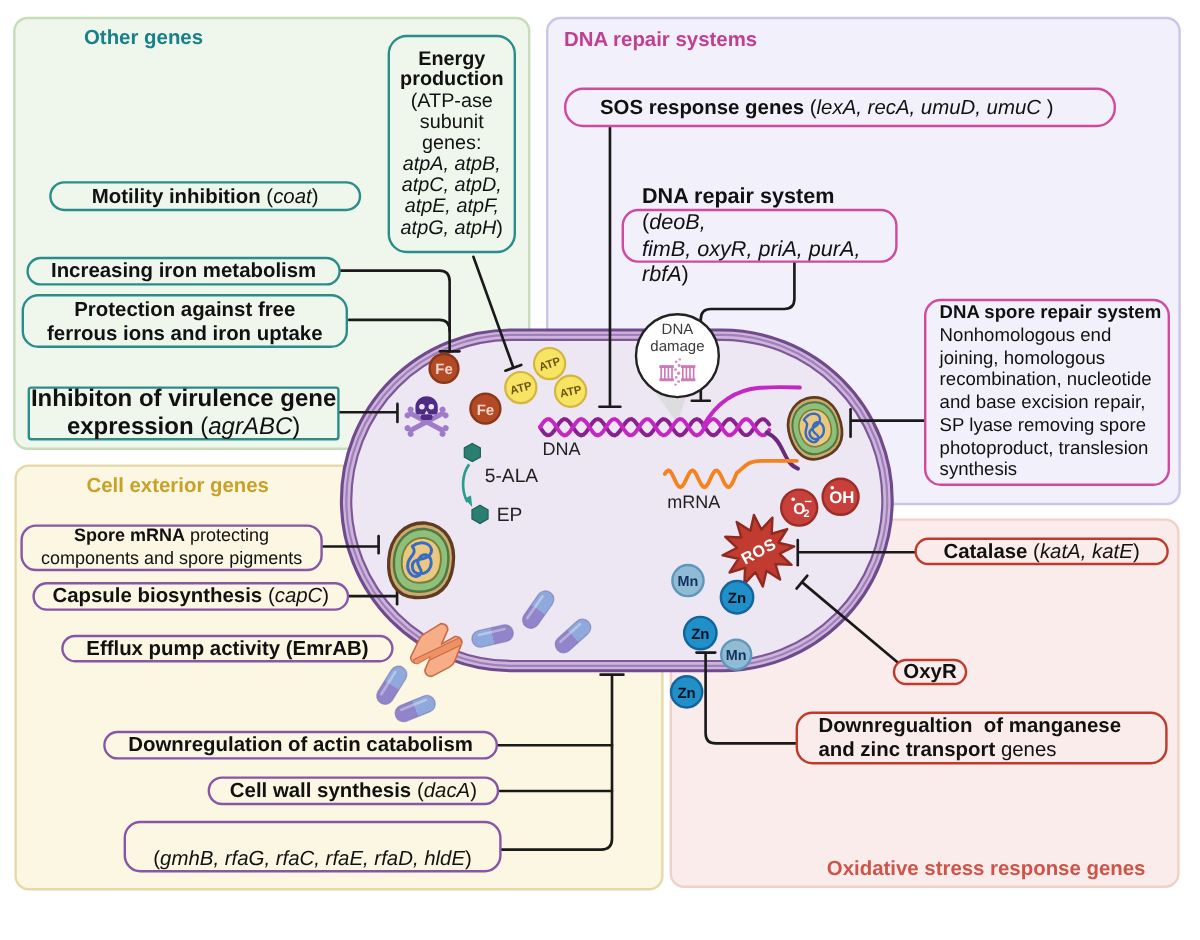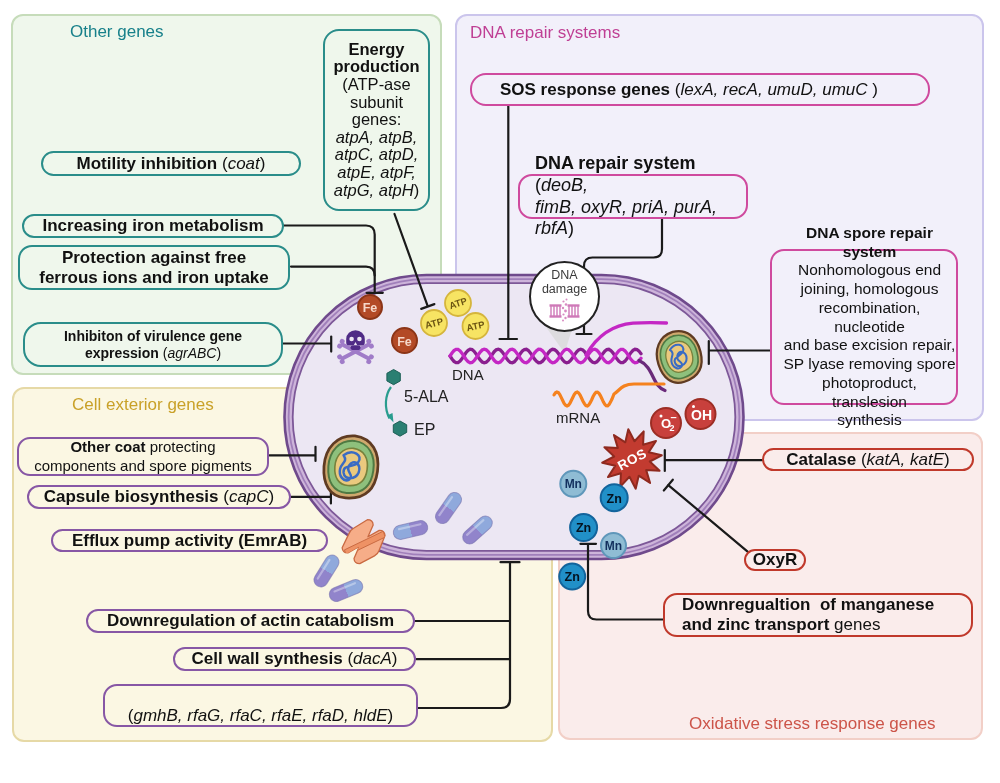--- a/index.html
+++ b/index.html
@@ -1,18 +1,18 @@
 <!DOCTYPE html>
 <html><head><meta charset="utf-8">
 <style>
 *{margin:0;padding:0;box-sizing:border-box}
 body{width:1000px;height:783px;position:relative;background:#fff;font-family:"Liberation Sans",sans-serif;overflow:hidden}
 .panel{position:absolute;border-radius:12px}
 .bx{position:absolute;display:flex;align-items:center;justify-content:center;text-align:center;color:#111;line-height:1.16}
-.t{position:absolute;font-weight:normal;font-size:17px;white-space:nowrap}
+.t{position:absolute;font-weight:bold;font-size:17px;white-space:nowrap}
 i{}
 </style></head><body>
 <div class="panel" style="left:11px;top:14px;width:431px;height:361px;background:#eff7ec;border:2px solid #c6dcba"></div>
 <div class="panel" style="left:455px;top:14px;width:529px;height:407px;background:#f2f0fa;border:2px solid #cbc5ec"></div>
 <div class="panel" style="left:12px;top:387px;width:541px;height:355px;background:#fbf7e3;border:2px solid #e6d9a6"></div>
 <div class="panel" style="left:558px;top:432px;width:425px;height:308px;background:#faeceb;border:2px solid #f2cfc7"></div>
 <svg width="1000" height="783" viewBox="0 0 1000 783" style="position:absolute;left:0;top:0">
 <defs>
 <linearGradient id="rodBP" x1="0" y1="0" x2="1" y2="0">
  <stop offset="0" stop-color="#8fa9dc"></stop>
@@ -212,37 +212,37 @@
 
 <div class="bx" style="left:41px;top:151px;width:260px;height:25px;border:2.2px solid #2a8d8a;border-radius:13px;font-size:17px">
     <span><b>Motility inhibition</b> (<i>coat</i>)</span>
   </div>
 <div class="bx" style="left:22px;top:214px;width:262px;height:24px;border:2.2px solid #2a8d8a;border-radius:12px;font-size:17px">
     <b>Increasing iron metabolism</b>
   </div>
 <div class="bx" style="left:18px;top:245px;width:272px;height:45px;border:2.2px solid #2a8d8a;border-radius:14px;font-size:17px">
     <b>Protection against free<br>ferrous ions and iron uptake</b>
   </div>
-<div class="bx" style="left:23px;top:322px;width:260px;height:45px;border:2.2px solid #2a8d8a;border-radius:18px;font-size:14px">
+<div class="bx" style="left:23px;top:322px;width:260px;height:45px;border:2.2px solid #2a8d8a;border-radius:3px;font-size:20px">
     <span><b>Inhibiton of virulence gene<br>expression</b> (<i>agrABC</i>)</span>
   </div>
 <div class="bx" style="left:323px;top:29px;width:107px;height:182px;border:2.5px solid #2a8d8a;border-radius:16px;font-size:16.5px;line-height:17.6px">
     <span><b>Energy<br>production</b><br>(ATP-ase<br>subunit<br>genes:<br><i>atpA, atpB,<br>atpC, atpD,<br>atpE, atpF,<br>atpG, atpH</i>)</span>
   </div>
 <div class="bx" style="left:470px;top:73px;width:460px;height:33px;border:2.2px solid #cf4a9e;border-radius:16px;font-size:17px;justify-content:flex-start;padding-left:28px">
     <span><b>SOS response genes</b> (<i>lexA, recA, umuD, umuC</i> )</span>
   </div>
 <div class="bx" style="left:518px;top:174px;width:230px;height:45px;border:2.2px solid #cf4a9e;border-radius:14px;font-size:18px;line-height:1.22;justify-content:flex-start;text-align:left;padding-left:15px">
     <span><b>DNA repair system</b> (<i>deoB,<br>fimB, oxyR, priA, purA, rbfA</i>)</span>
   </div>
-<div class="bx" style="left:770px;top:249px;width:188px;height:156px;border:2.5px solid #cf4a9e;border-radius:14px;font-size:15.5px;justify-content:flex-start;text-align:center;padding-left:11px;line-height:1.21">
+<div class="bx" style="left:770px;top:249px;width:205px;height:156px;border:2.5px solid #cf4a9e;border-radius:14px;font-size:15.5px;justify-content:flex-start;text-align:left;padding-left:11px;line-height:1.21">
     <span><b>DNA spore repair system</b><br>Nonhomologous end<br>joining, homologous<br>recombination, nucleotide<br>and base excision repair,<br>SP lyase removing spore<br>photoproduct, translesion<br>synthesis</span>
   </div>
 <div class="bx" style="left:17px;top:437px;width:252px;height:39px;border:2.2px solid #8757a5;border-radius:13px;font-size:15px;line-height:1.25">
-    <span><b>Other coat</b> protecting<br>components and spore pigments</span>
+    <span><b>Spore mRNA</b> protecting<br>components and spore pigments</span>
   </div>
 <div class="bx" style="left:27px;top:485px;width:264px;height:24px;border:2.2px solid #8757a5;border-radius:12px;font-size:17px">
     <span><b>Capsule biosynthesis</b> (<i>capC</i>)</span>
   </div>
 <div class="bx" style="left:51px;top:529px;width:277px;height:23px;border:2.2px solid #8757a5;border-radius:12px;font-size:17px">
     <b>Efflux pump activity (EmrAB)</b>
   </div>
 <div class="bx" style="left:86px;top:609px;width:329px;height:24px;border:2.2px solid #8757a5;border-radius:12px;font-size:17px">
     <b>Downregulation of actin catabolism</b>
   </div>

